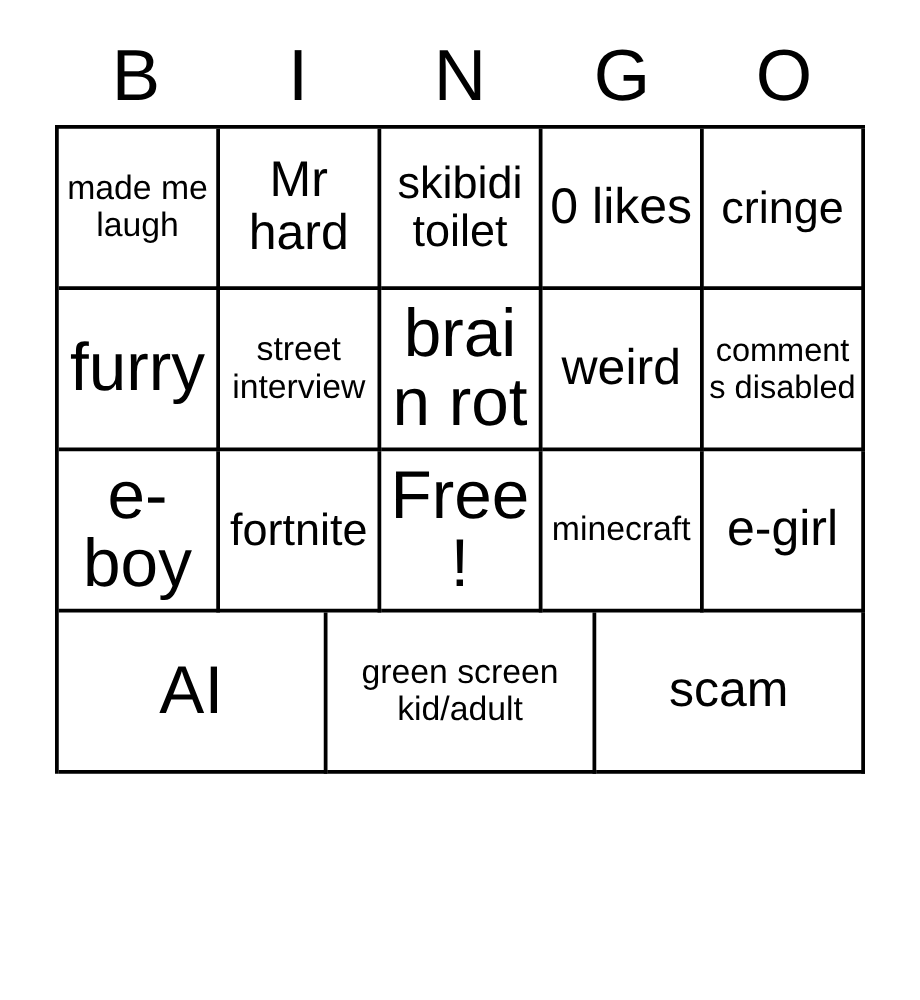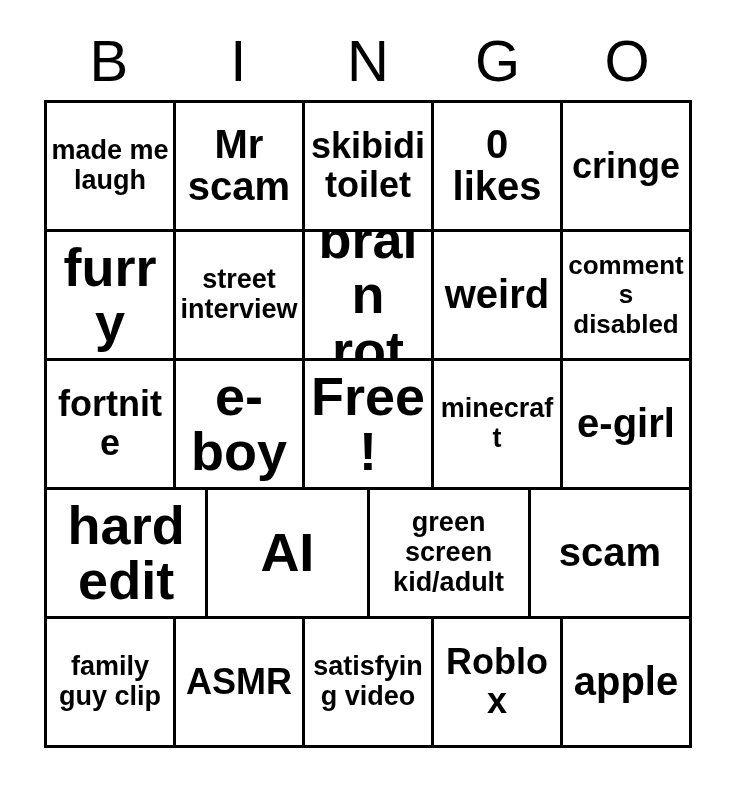--- a/index.html
+++ b/index.html
@@ -61,21 +61,20 @@
     text-align: center;
     padding: 2px 4px;
     overflow: hidden;
   }
   .cell-text {
     display: block;
     width: 100%;
     line-height: 1.06;
     word-wrap: break-word;
     font-family: "Liberation Sans", sans-serif;
-    font-weight: bold;
   }
   
   .fs-xs .cell-text { font-size: 26px; line-height: 1.12; }
   .fs-sm .cell-text { font-size: 27px; line-height: 1.1; }
   .fs-md .cell-text { font-size: 36px; line-height: 1.08; }
   .fs-lg .cell-text { font-size: 40px; line-height: 1.04; }
   .fs-xl .cell-text { font-size: 54px; line-height: 1.02; }
 </style>
 </head>
 <body>
@@ -90,21 +89,21 @@
     <div class="header-cell">O</div>
   </div>
 
   <div id="grid">
 
     <div class="grid-row">
       <div class="cell fs-sm">
           <span class="cell-text">made me laugh</span>
         </div>
       <div class="cell fs-lg">
-          <span class="cell-text">Mr scam</span>
+          <span class="cell-text">Mr hard</span>
         </div>
       <div class="cell fs-md">
           <span class="cell-text">skibidi toilet</span>
         </div>
       <div class="cell fs-lg">
           <span class="cell-text">0 likes</span>
         </div>
       <div class="cell fs-md">
           <span class="cell-text">cringe</span>
         </div>
@@ -122,64 +121,44 @@
         </div>
       <div class="cell fs-lg">
           <span class="cell-text">weird</span>
         </div>
       <div class="cell fs-xs">
           <span class="cell-text">comments disabled</span>
         </div>
     </div>
 
     <div class="grid-row">
+      <div class="cell fs-xl">
+          <span class="cell-text">e-boy</span>
+        </div>
       <div class="cell fs-md">
           <span class="cell-text">fortnite</span>
-        </div>
-      <div class="cell fs-xl">
-          <span class="cell-text">e-boy</span>
         </div>
       <div class="cell fs-xl">
           <span class="cell-text">Free!</span>
         </div>
       <div class="cell fs-sm">
           <span class="cell-text">minecraft</span>
         </div>
       <div class="cell fs-lg">
           <span class="cell-text">e-girl</span>
         </div>
     </div>
 
     <div class="grid-row">
       <div class="cell fs-xl">
-          <span class="cell-text">hard edit</span>
-        </div>
-      <div class="cell fs-xl">
           <span class="cell-text">AI</span>
         </div>
       <div class="cell fs-sm">
           <span class="cell-text">green screen kid/adult</span>
         </div>
       <div class="cell fs-lg">
           <span class="cell-text">scam</span>
         </div>
     </div>
 
-    <div class="grid-row">
-      <div class="cell fs-sm">
-          <span class="cell-text">family guy clip</span>
-        </div>
-      <div class="cell fs-md">
-          <span class="cell-text">ASMR</span>
-        </div>
-      <div class="cell fs-sm">
-          <span class="cell-text">satisfying video</span>
-        </div>
-      <div class="cell fs-md">
-          <span class="cell-text">Roblox</span>
-        </div>
-      <div class="cell fs-lg">
-          <span class="cell-text">apple</span>
-        </div>
-    </div>
 
   </div>
 </div>
 
 </body></html>

